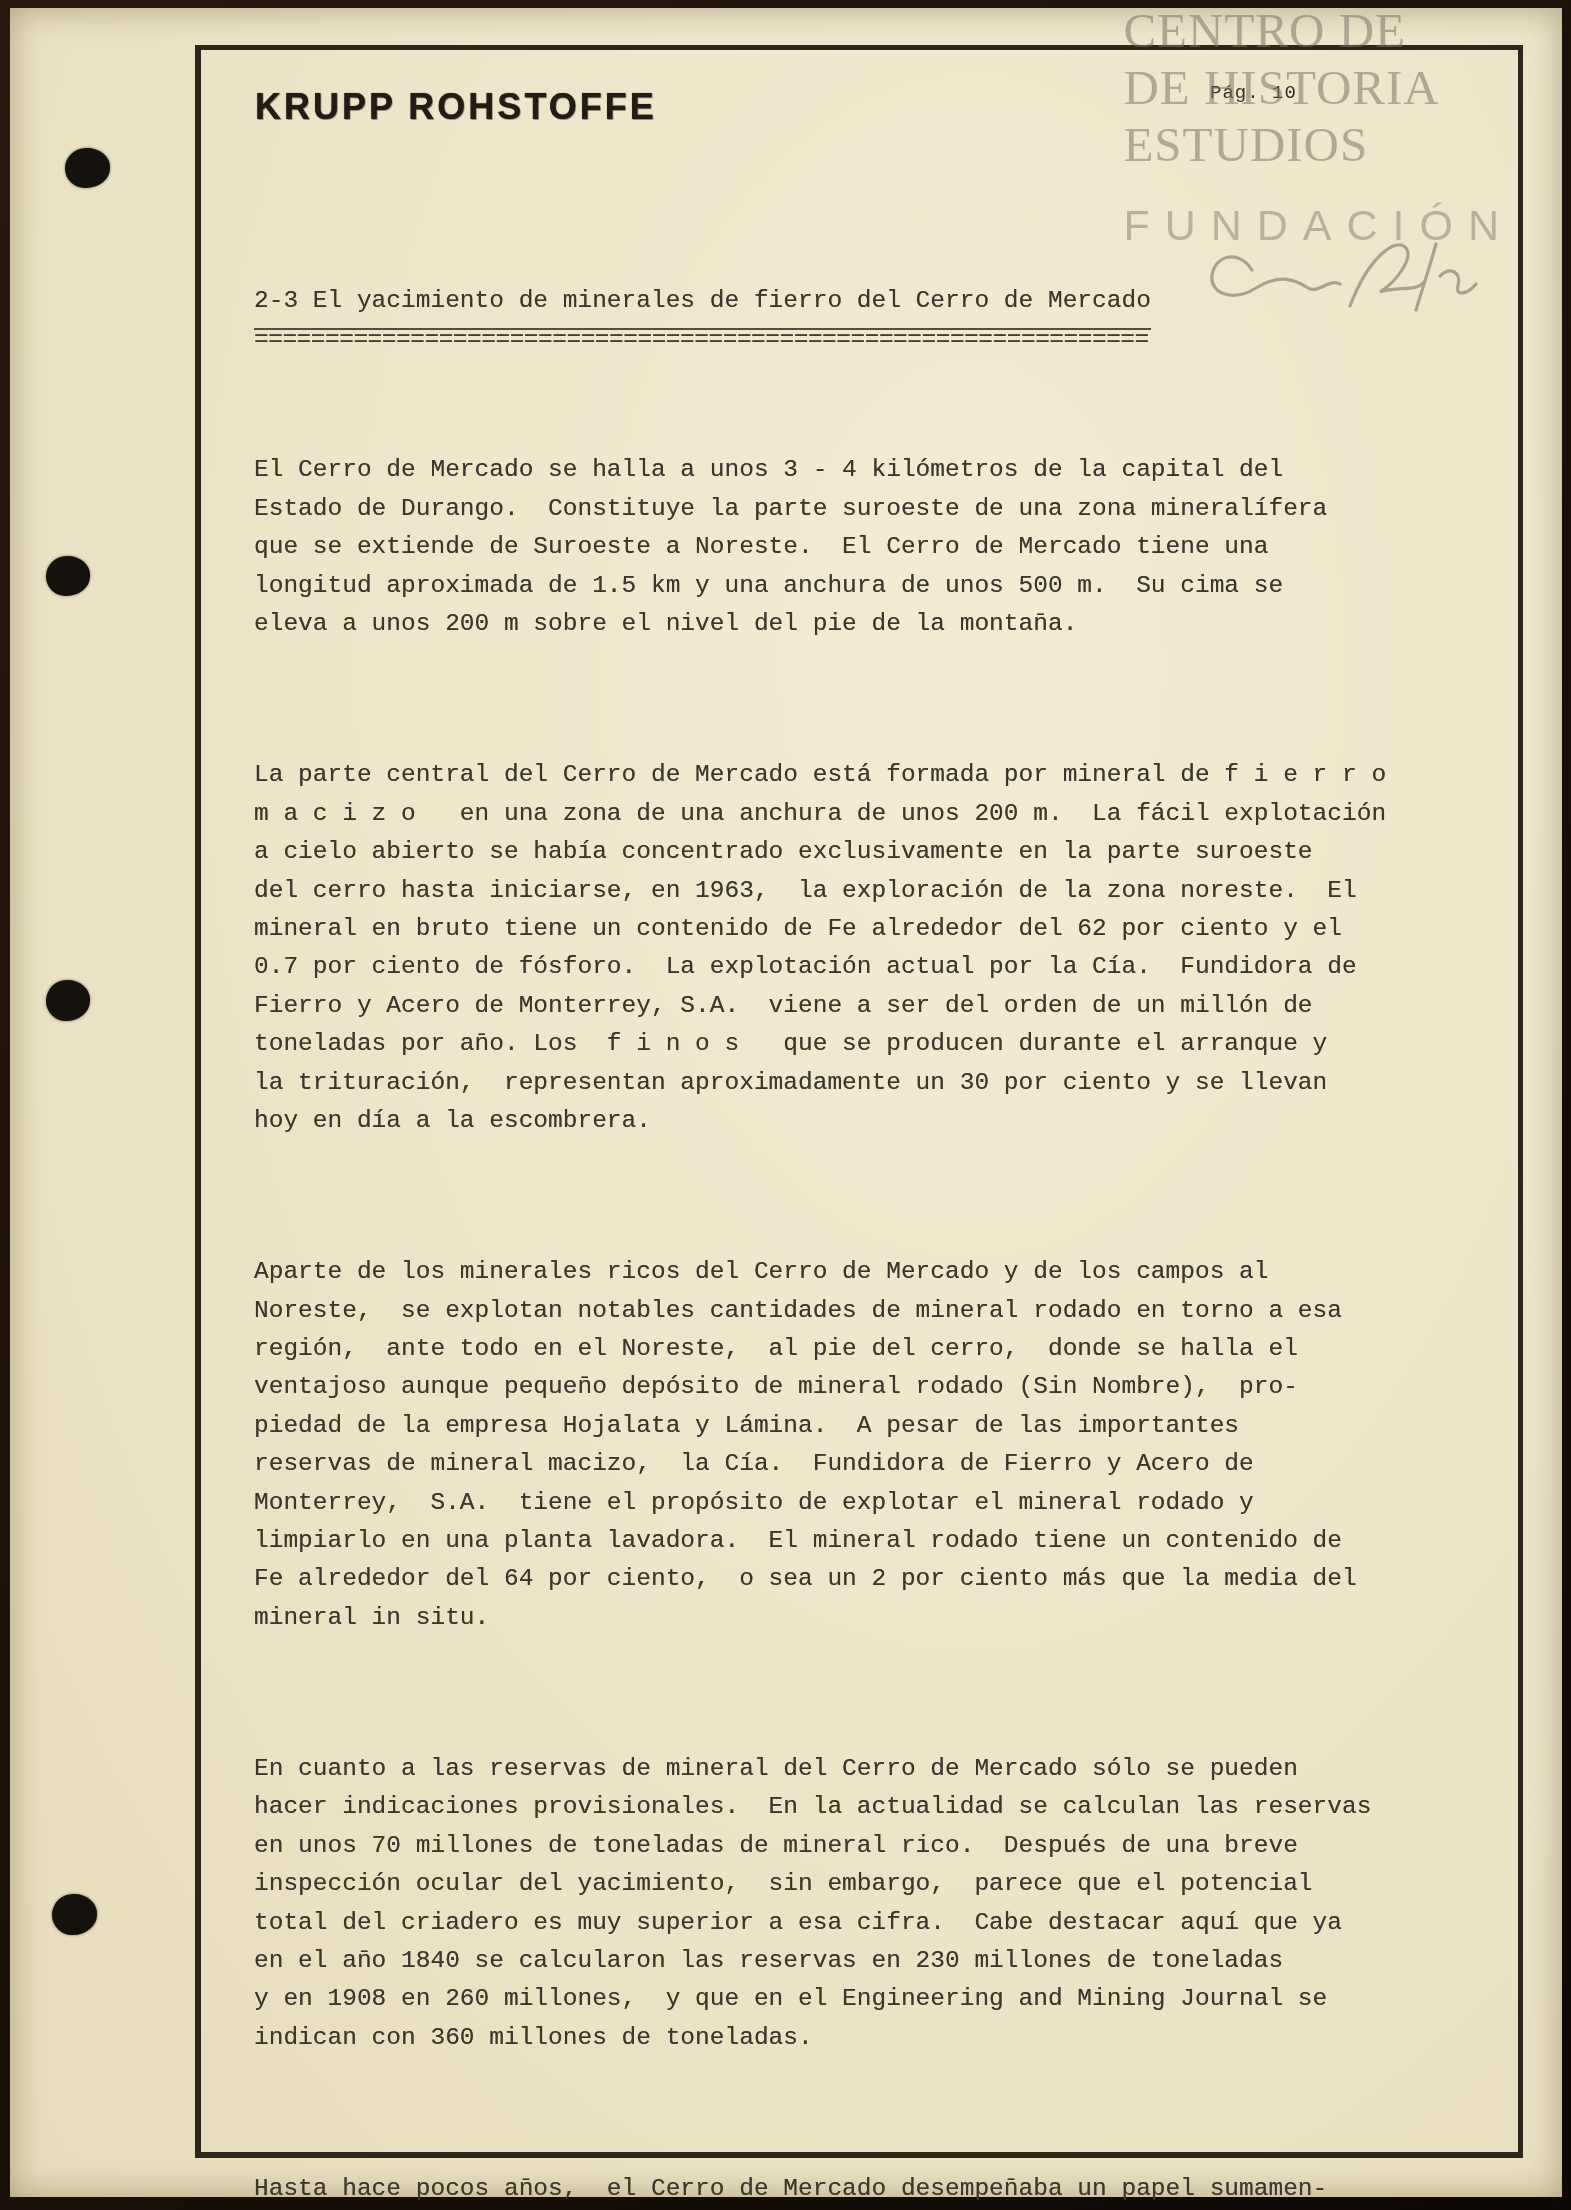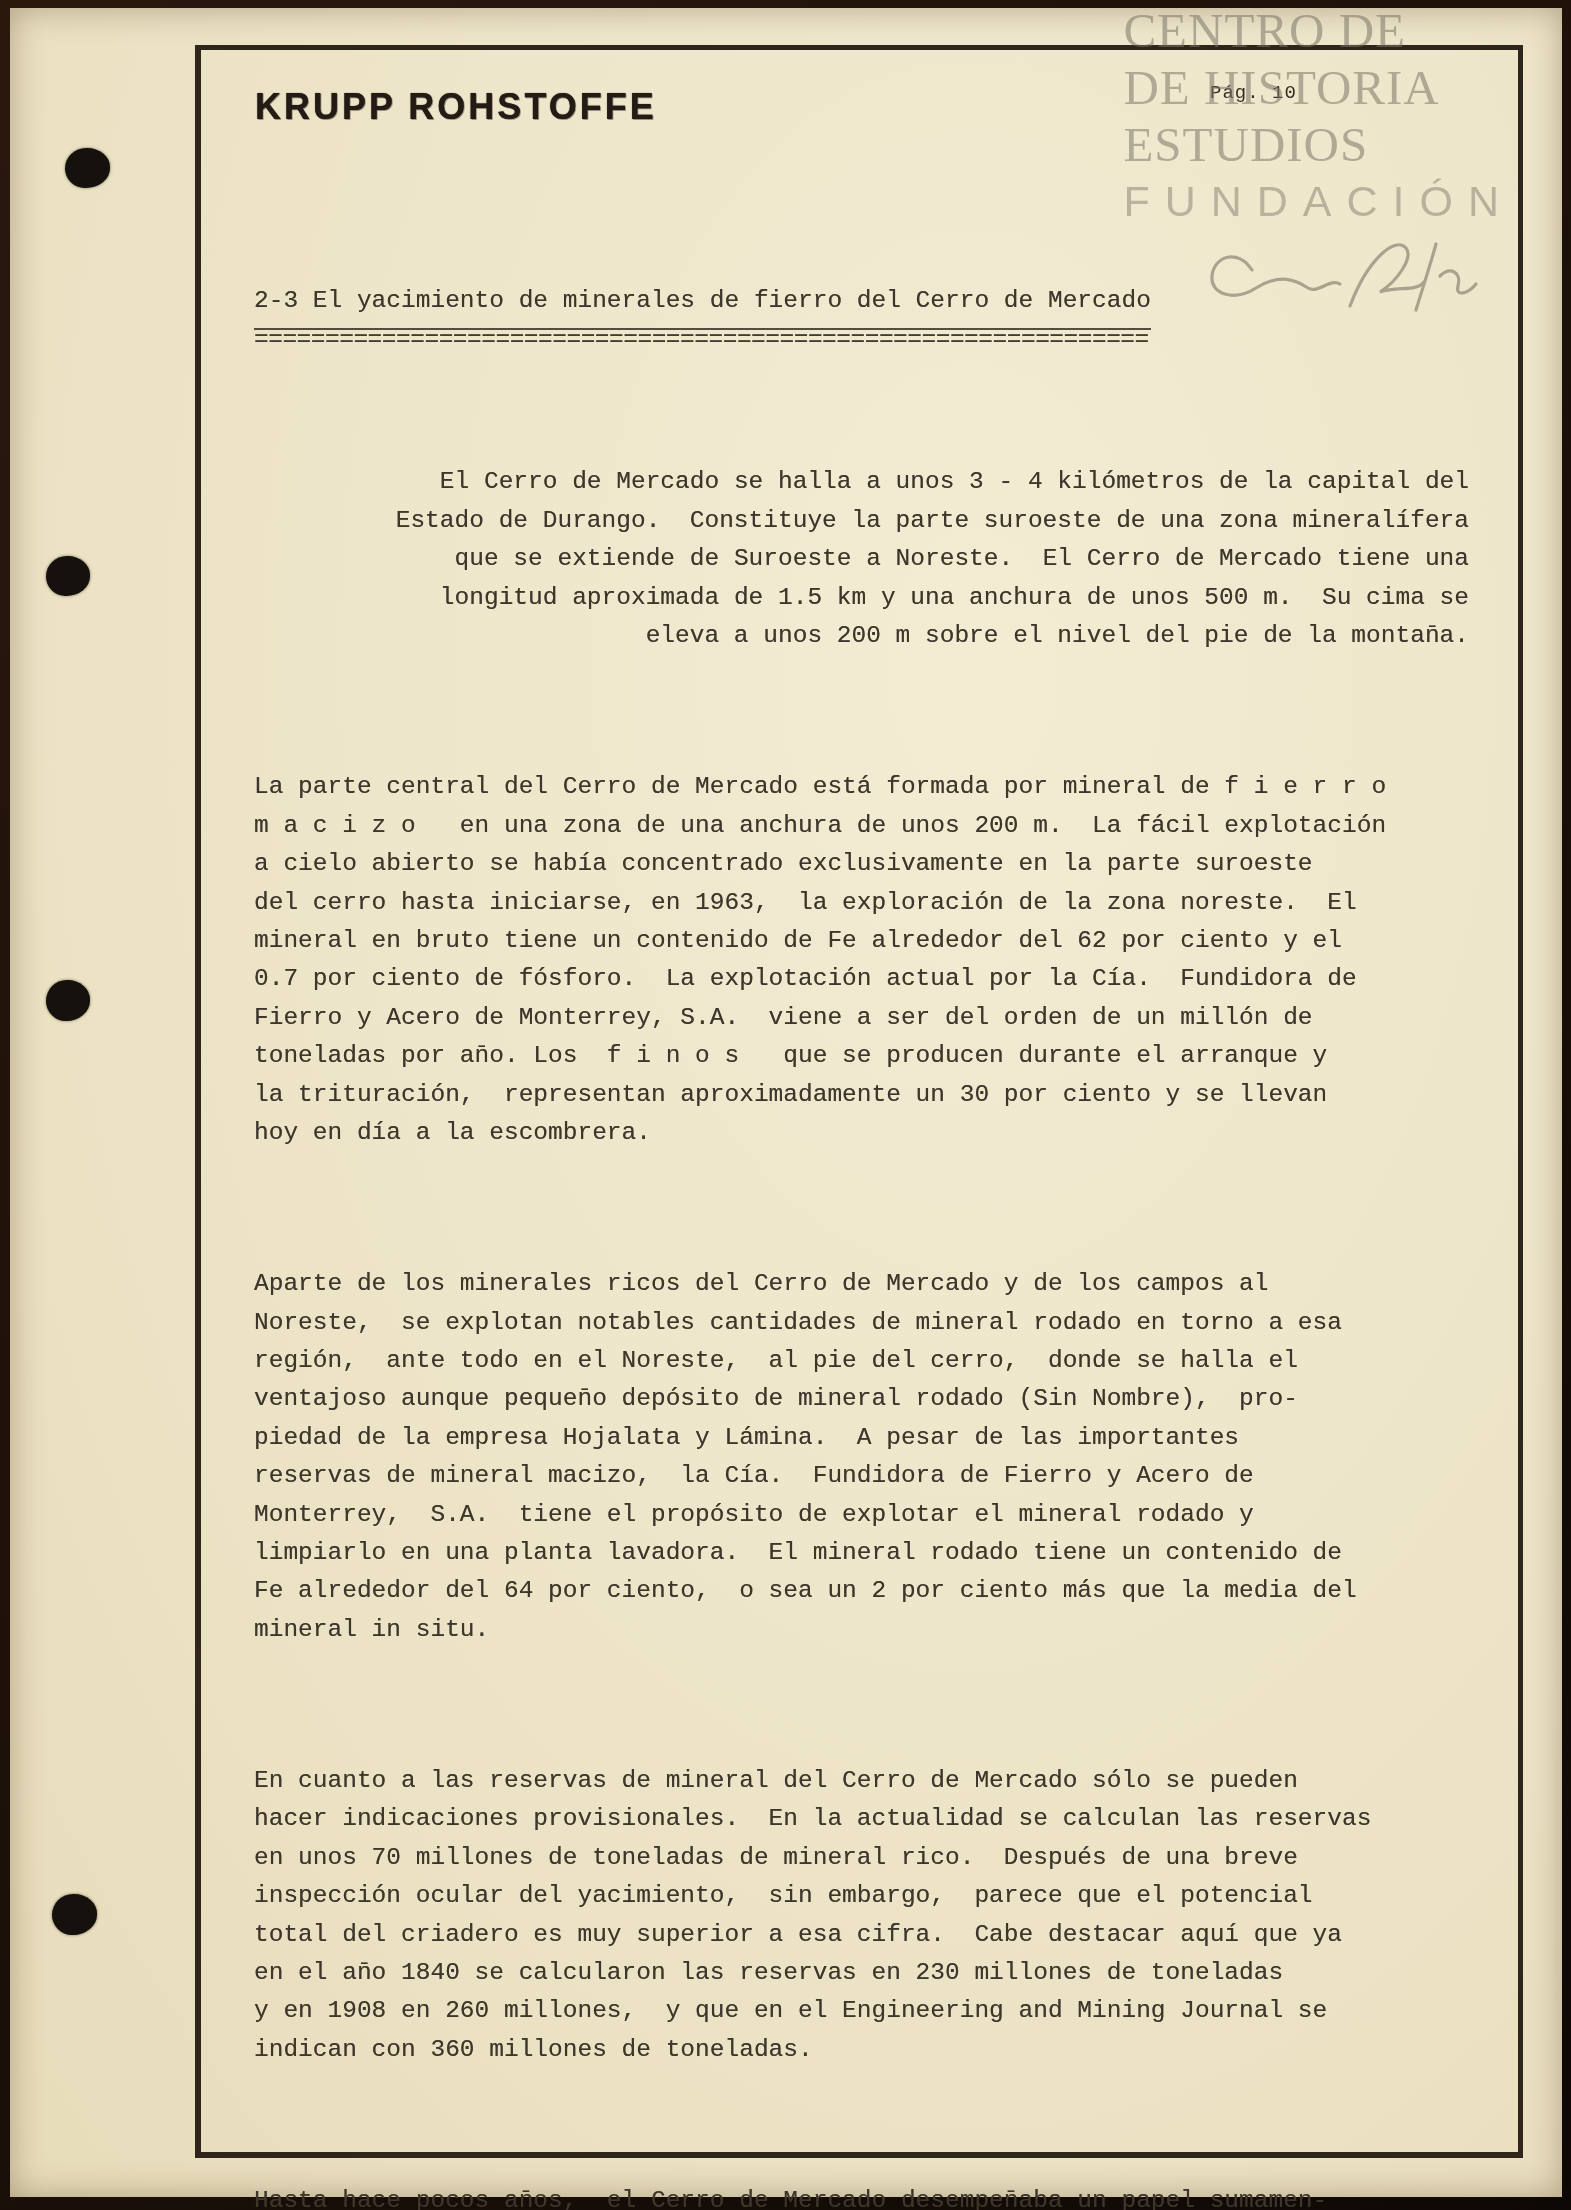--- a/index.html
+++ b/index.html
@@ -19,27 +19,27 @@
          text-shadow:0 0 1px #241c14, 1px 1px 0 rgba(36,28,20,.35);}
   .pagenum{position:absolute;left:1200px;top:74px;font-family:"Liberation Mono",monospace;
          font-size:19px;color:#352d24;letter-spacing:1px;}
   .docbody{position:absolute;left:244px;top:197px;width:1215px;
          font-family:"Liberation Mono",monospace;font-size:24.5px;line-height:38.4px;
          color:#3e362b;white-space:pre-wrap;
          text-shadow:0 0 .6px rgba(62,54,43,.55);}
   .doctitle{display:inline-block;border-bottom:2px solid rgba(56,48,38,.85);padding-bottom:8px;}
   .eqrow{margin-top:-9px;letter-spacing:-0.5px;color:#453c30;}
   .docbody p{margin:0 0 36px 0;}
-  .docbody p:first-of-type{margin-top:27px;text-align:right;}
+  .docbody p:first-of-type{margin-top:15px;}
   .titleblock{margin:0;}
   .watermark{position:absolute;top:-6px;right:48px;text-align:left;z-index:5;
          pointer-events:none;font-family:"Liberation Serif",serif;
          font-size:49px;line-height:57px;letter-spacing:1px;
          color:rgba(124,117,102,.55);}
-  .watermark .fund{margin-top:0;font-family:"Liberation Sans",sans-serif;
+  .watermark .fund{margin-top:24px;font-family:"Liberation Sans",sans-serif;
          font-size:43px;letter-spacing:15px;color:rgba(131,124,110,.50);}
   .signature{position:absolute;left:1190px;top:210px;z-index:6;pointer-events:none;opacity:.75;}
   .signature path{fill:none;stroke:#948b7a;stroke-width:3.2;stroke-linecap:round;}
 </style>
 </head>
 <body>
 
 <div class="stage">
   <div class="page">
 

